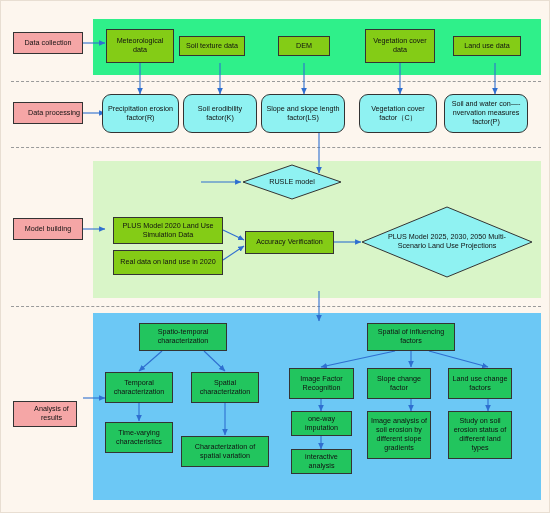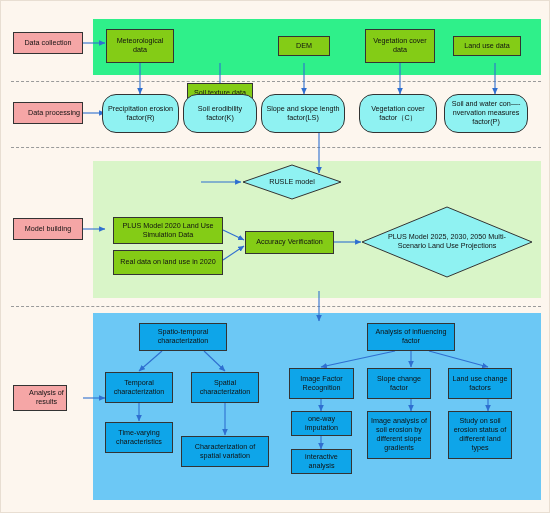--- a/index.html
+++ b/index.html
@@ -26,22 +26,22 @@
   .node{
     position:absolute;box-sizing:border-box;
     display:flex;align-items:center;justify-content:center;
     text-align:center;
     font-size:7.2px;line-height:1.22;
     color:#111;
     padding:1px 2px;
   }
   .pink{background:#f5a6a6;border:1px solid #333;}
   .cyan{background:#84cc16;border:1px solid #333;}
-  .cyan-r{background:#8ff2f2;border:1px solid #333;border-radius:14px;}
-  .peach{background:#0ea5e9;border:1px solid #333;}
+  .cyan-r{background:#8ff2f2;border:1px solid #333;border-radius:9px;}
+  .peach{background:#22c55e;border:1px solid #333;}
 
   .diamond-wrap{position:absolute;display:flex;align-items:center;justify-content:center;}
   .diamond-label{
     position:relative;z-index:2;font-size:7.2px;line-height:1.2;text-align:center;color:#111;
     padding:0 4px;
   }
   .dash{
     position:absolute;border-top:1px dashed #9a9a9a;height:0;
   }
 </style>
@@ -112,28 +112,28 @@
 
   <div class="node pink" style="left:12px;top:31px;width:70px;height:22px;">
     <span>Data collection</span>
   </div>
   <div class="node pink" style="left:12px;top:101px;width:70px;height:22px;justify-content:flex-end;">
     <span>Data processing</span>
   </div>
   <div class="node pink" style="left:12px;top:217px;width:70px;height:22px;">
     <span>Model building</span>
   </div>
-  <div class="node pink" style="left:12px;top:384px;width:54px;height:26px;padding-left:15px;">
+  <div class="node pink" style="left:12px;top:400px;width:64px;height:26px;padding-left:15px;">
     <span>Analysis of results</span>
   </div>
 
   <div class="node cyan" style="left:105px;top:28px;width:68px;height:34px;">
     <span>Meteorological data</span>
   </div>
-  <div class="node cyan" style="left:186px;top:35px;width:66px;height:20px;margin-top:47px;">
+  <div class="node cyan" style="left:178px;top:35px;width:66px;height:20px;">
     <span>Soil texture data</span>
   </div>
   <div class="node cyan" style="left:277px;top:35px;width:52px;height:20px;">
     <span>DEM</span>
   </div>
   <div class="node cyan" style="left:364px;top:28px;width:70px;height:34px;">
     <span>Vegetation cover data</span>
   </div>
   <div class="node cyan" style="left:452px;top:35px;width:68px;height:20px;">
     <span>Land use data</span>
@@ -177,21 +177,21 @@
     <svg width="172" height="72" style="position:absolute;left:0;top:0;">
       <polygon points="86,1 171,36 86,71 1,36" fill="#8ff2f2" stroke="#333" stroke-width="1"></polygon>
     </svg>
     <span class="diamond-label" style="max-width:118px;">PLUS Model 2025, 2030, 2050 Multi-Scenario Land Use Projections</span>
   </div>
 
   <div class="node peach" style="left:138px;top:322px;width:88px;height:28px;">
     <span>Spatio-temporal characterization</span>
   </div>
   <div class="node peach" style="left:366px;top:322px;width:88px;height:28px;">
-    <span>Analysis of influencing factor</span>
+    <span>Spatial of influencing factors</span>
   </div>
 
   <div class="node peach" style="left:104px;top:371px;width:68px;height:31px;">
     <span>Temporal characterization</span>
   </div>
   <div class="node peach" style="left:190px;top:371px;width:68px;height:31px;">
     <span>Spatial characterization</span>
   </div>
   <div class="node peach" style="left:288px;top:367px;width:65px;height:31px;">
     <span>Image Factor Recognition</span>

